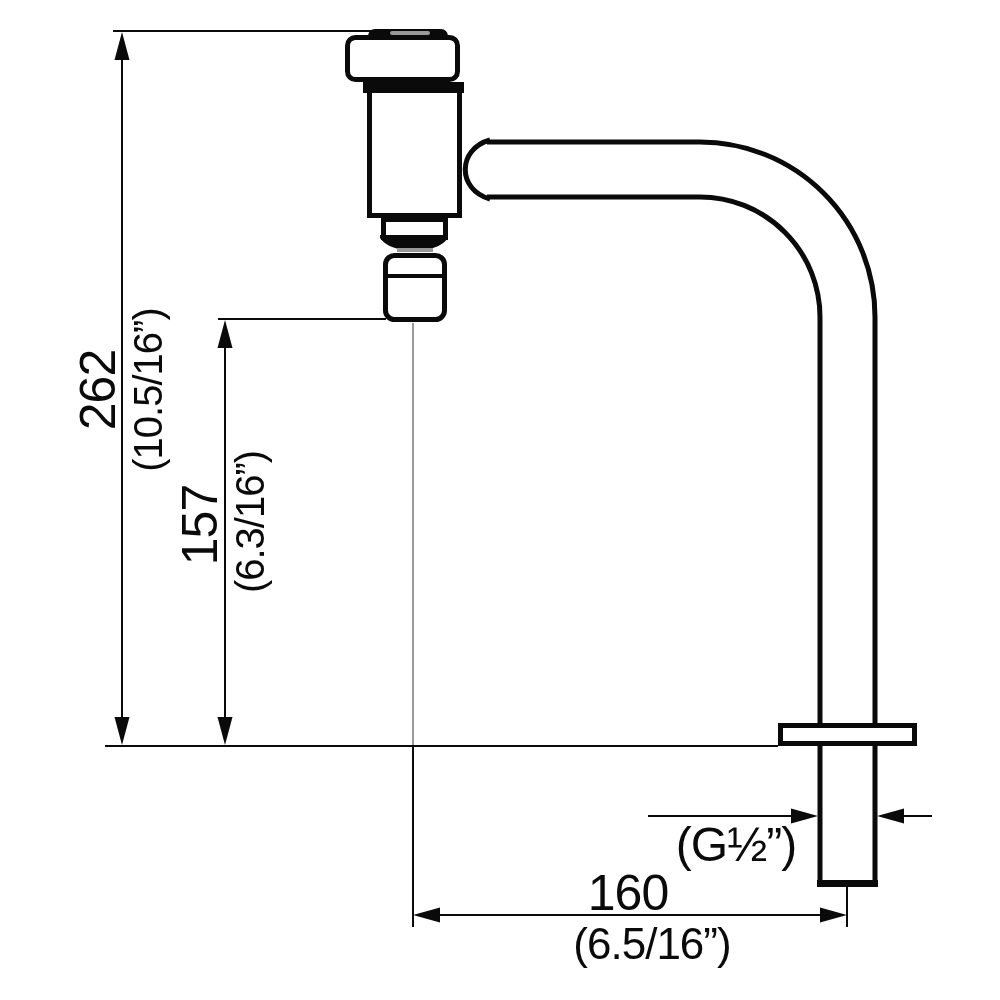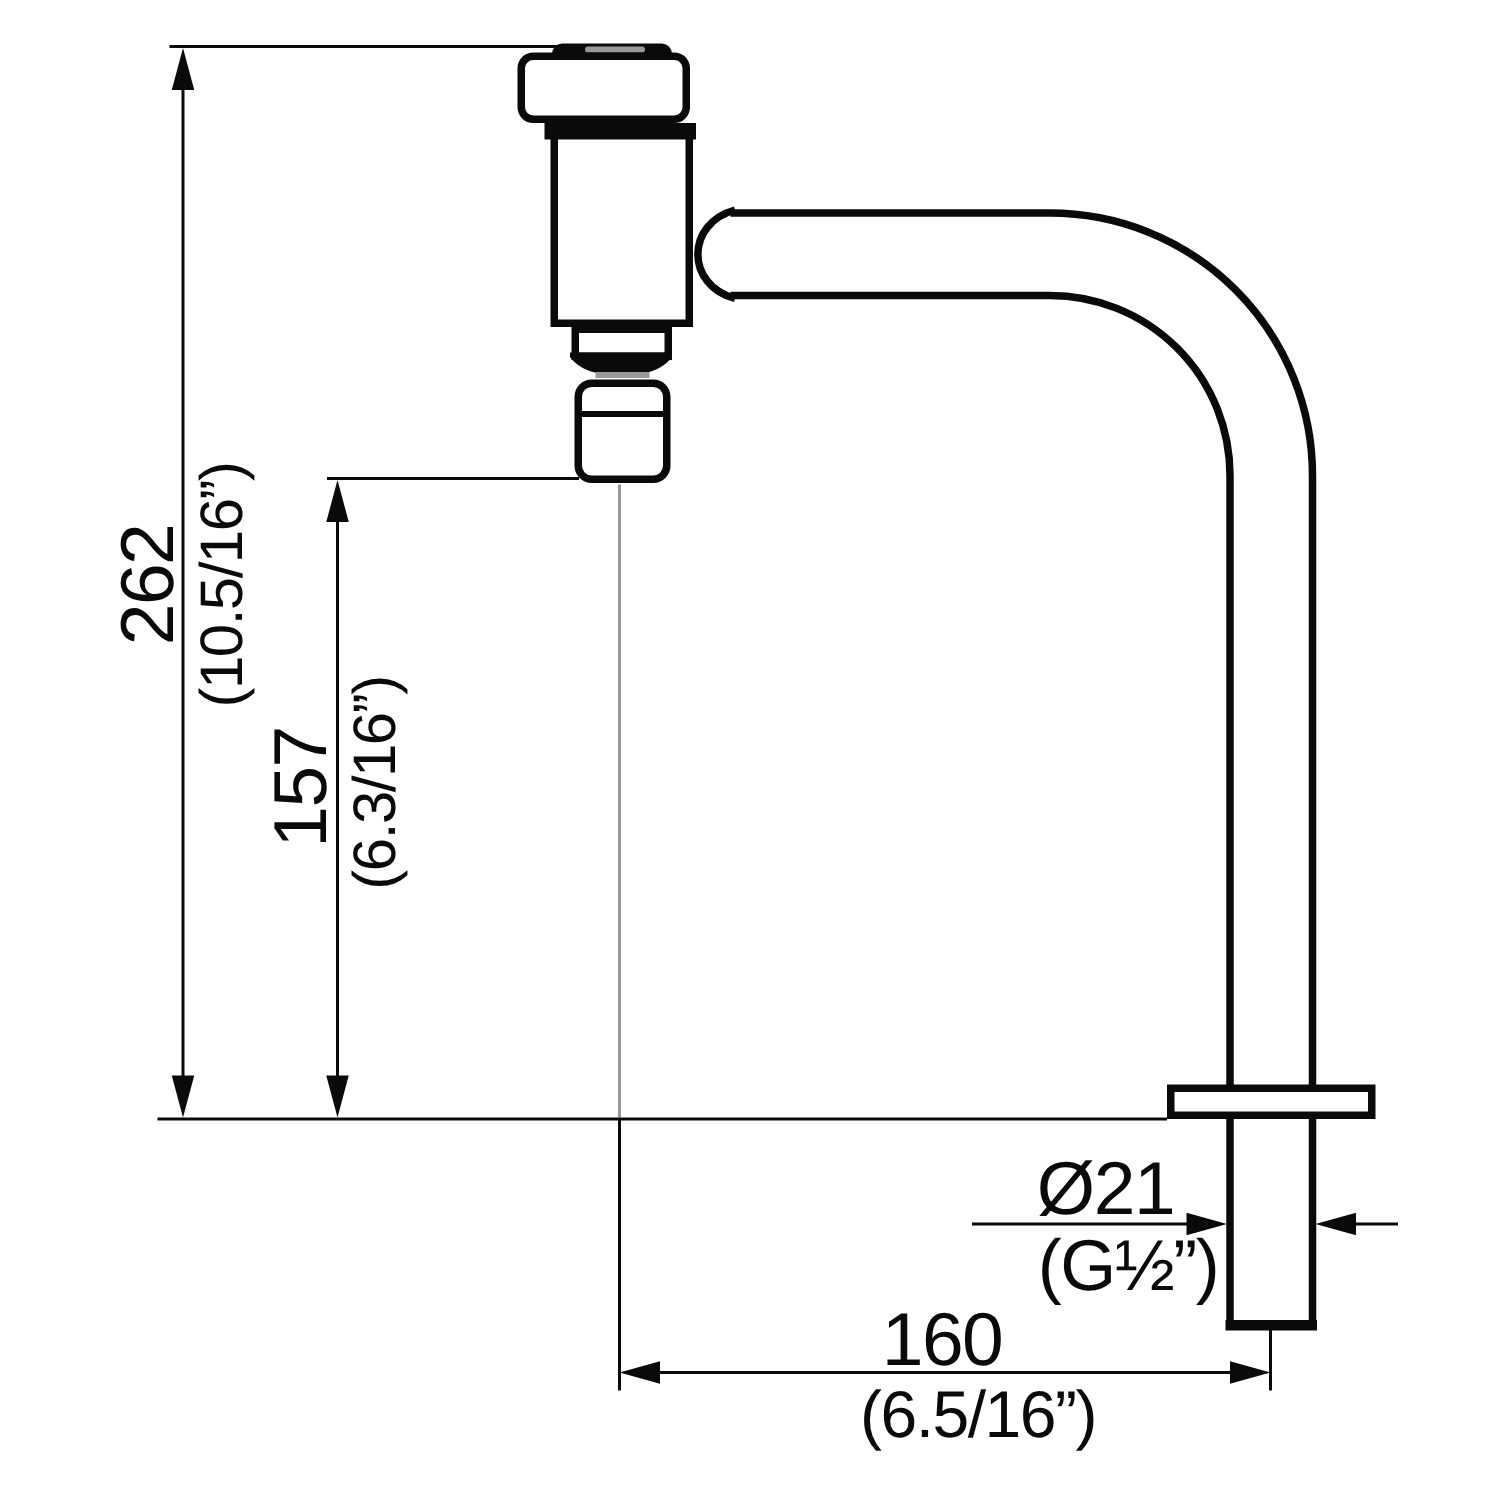--- a/index.html
+++ b/index.html
@@ -99,21 +99,20 @@
   </svg>
 
   <div class="dim-text rot mm" style="left:98px;  top:390px;">262</div>
 
   <div class="dim-text rot in" style="left:148px; top:390px;">(10.5/16”)</div>
 
   <div class="dim-text rot mm" style="left:200px; top:525px;">157</div>
 
   <div class="dim-text rot in" style="left:250px; top:522px;">(6.3/16”)</div>
 
-  <div class="dim-text dia" style="left:737px; top:792px;">Ø21</div>
 
-  <div class="dim-text in-lg" style="left:752px; top:845px; font-size:48px;">(G½”)</div>
+  <div class="dim-text in-lg" style="left:736px; top:845px; font-size:48px;">(G½”)</div>
 
   <div class="dim-text mm" style="left:628px; top:893px;">160</div>
 
   <div class="dim-text in-lg" style="left:627px; top:944px;margin-left:25px;">(6.5/16”)</div>
 
 </div>
 
 </body></html>

